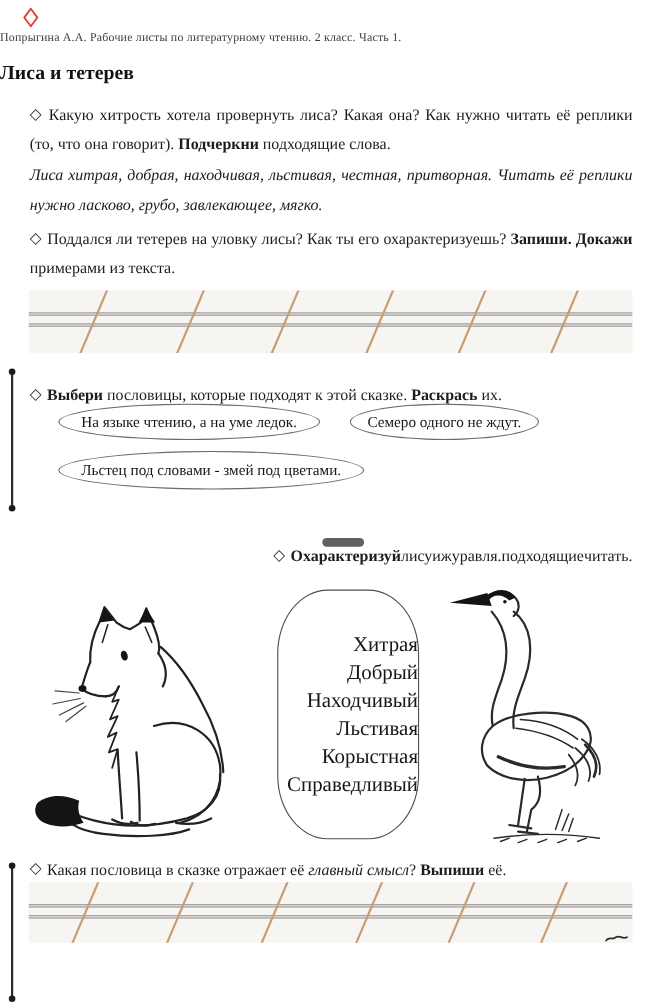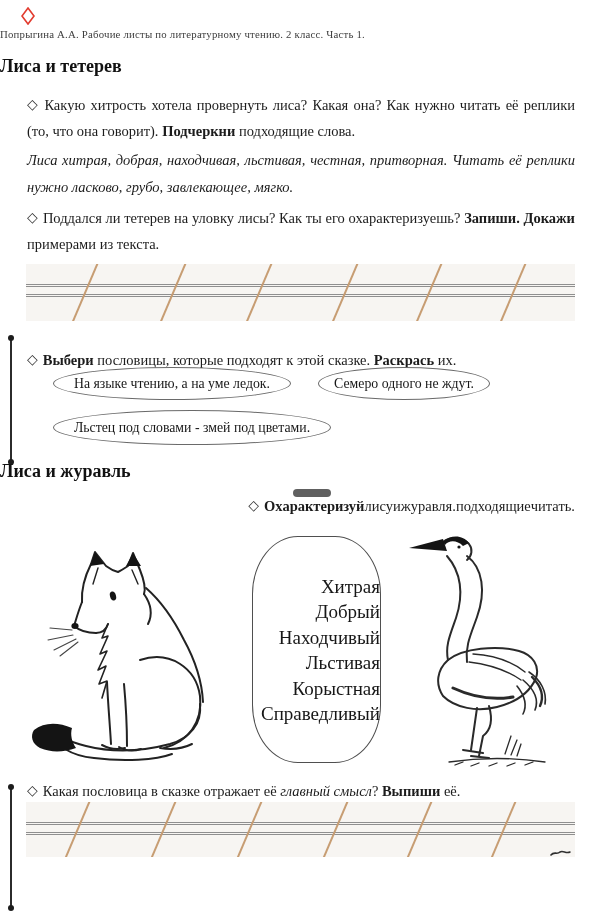--- a/index.html
+++ b/index.html
@@ -89,21 +89,20 @@
   <div class="oval" style="left:53px;top:367px;width:236px;height:31px;">
     <span>На языке чтению, а на уме ледок.</span>
   </div>
   <div class="oval" style="left:318px;top:367px;width:170px;height:31px;">
     <span>Семеро одного не ждут.</span>
   </div>
   <div class="oval" style="left:53px;top:410px;width:276px;height:33px;">
     <span>Льстец под словами - змей под цветами.</span>
   </div>
 
-  <div class="title" style="top:461px;">Лиса и журавль</div>
 
   <div class="smudge"></div>
 
   <div class="spread">
     <span><span class="diamond">◇</span><span class="b">Охарактеризуй</span></span>
     <span>лису</span>
     <span>и</span>
     <span>журавля.</span>
     <span>подходящие</span>
     <span>читать.</span>

